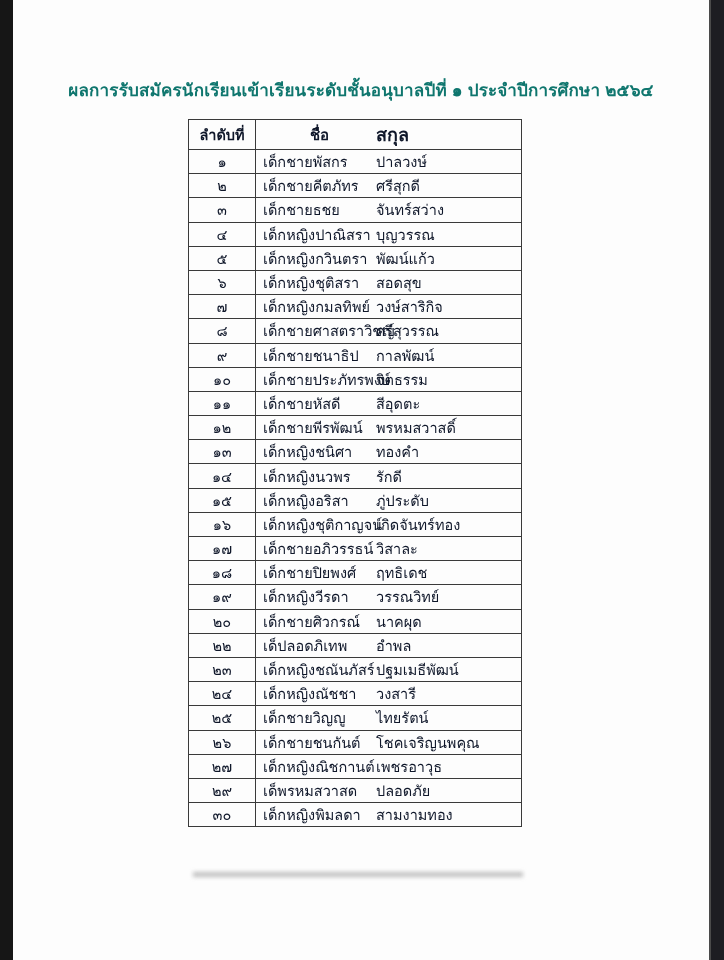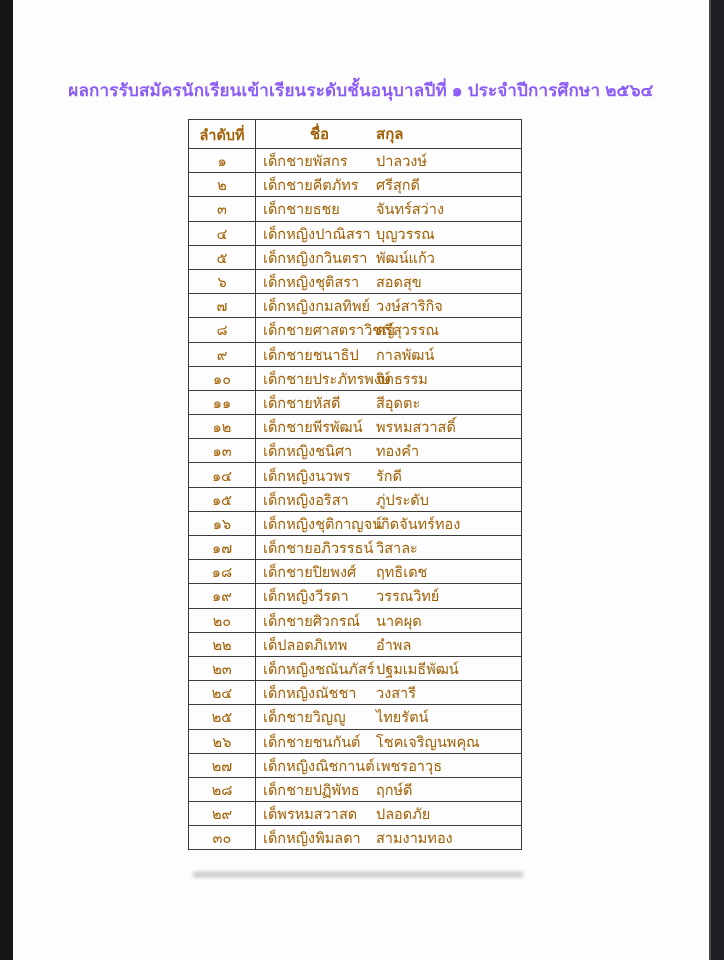--- a/index.html
+++ b/index.html
@@ -26,32 +26,32 @@
 
   .doc-title {
     position: absolute;
     left: 13px;
     right: 15px;
     top: 76px;
     margin: 0;
     text-align: center;
     font-size: 17px;
     font-weight: bold;
-    color: #8b5cf6;
+    color: #0f766e;
     letter-spacing: 0.2px;
   }
 
   table.roster {
     position: absolute;
     left: 188px;
     top: 119px;
     width: 333px;
     border-collapse: collapse;
     table-layout: fixed;
-    color: #a16207;
+    color: #0f172a;
   }
   table.roster th, table.roster td {
     border: 1px solid #3a3a3a;
     padding: 0;
     vertical-align: middle;
     font-size: 14.5px;
     overflow: hidden;
     white-space: nowrap;
   }
   table.roster thead tr { height: 29px; }
@@ -71,21 +71,21 @@
   }
   .name-cell {
     display: flex;
     align-items: center;
     padding-left: 7px;
     font-family: Liberation Serif, serif;
   }
   .fname { display: inline-block; width: 113px; }
   .lname { display: inline-block; }
   thead .fname { text-align: center; font-weight: bold; font-size: 15px; }
-  thead .lname { font-weight: bold; font-size: 15px; }
+  thead .lname { font-weight: bold; font-size: 18px; }
 
   .table-shadow {
     position: absolute;
     left: 193px;
     top: 872px;
     width: 330px;
     height: 5px;
     background: rgba(120,120,120,0.45);
     filter: blur(2px);
   }
@@ -344,29 +344,20 @@
         <tr>
           <td class="c-no">๒๗</td>
           <td>
             <div class="name-cell">
               <span class="fname">เด็กหญิงณิชกานต์</span>
               <span class="lname">เพชรอาวุธ</span>
             </div>
           </td>
         </tr>
         <tr>
-          <td class="c-no">๒๘</td>
-          <td>
-            <div class="name-cell">
-              <span class="fname">เด็กชายปฏิพัทธ</span>
-              <span class="lname">ฤกษ์ดี</span>
-            </div>
-          </td>
-        </tr>
-        <tr>
           <td class="c-no">๒๙</td>
           <td>
             <div class="name-cell">
               <span class="fname">เด็พรหมสวาสด</span>
               <span class="lname">ปลอดภัย</span>
             </div>
           </td>
         </tr>
         <tr>
           <td class="c-no">๓๐</td>

